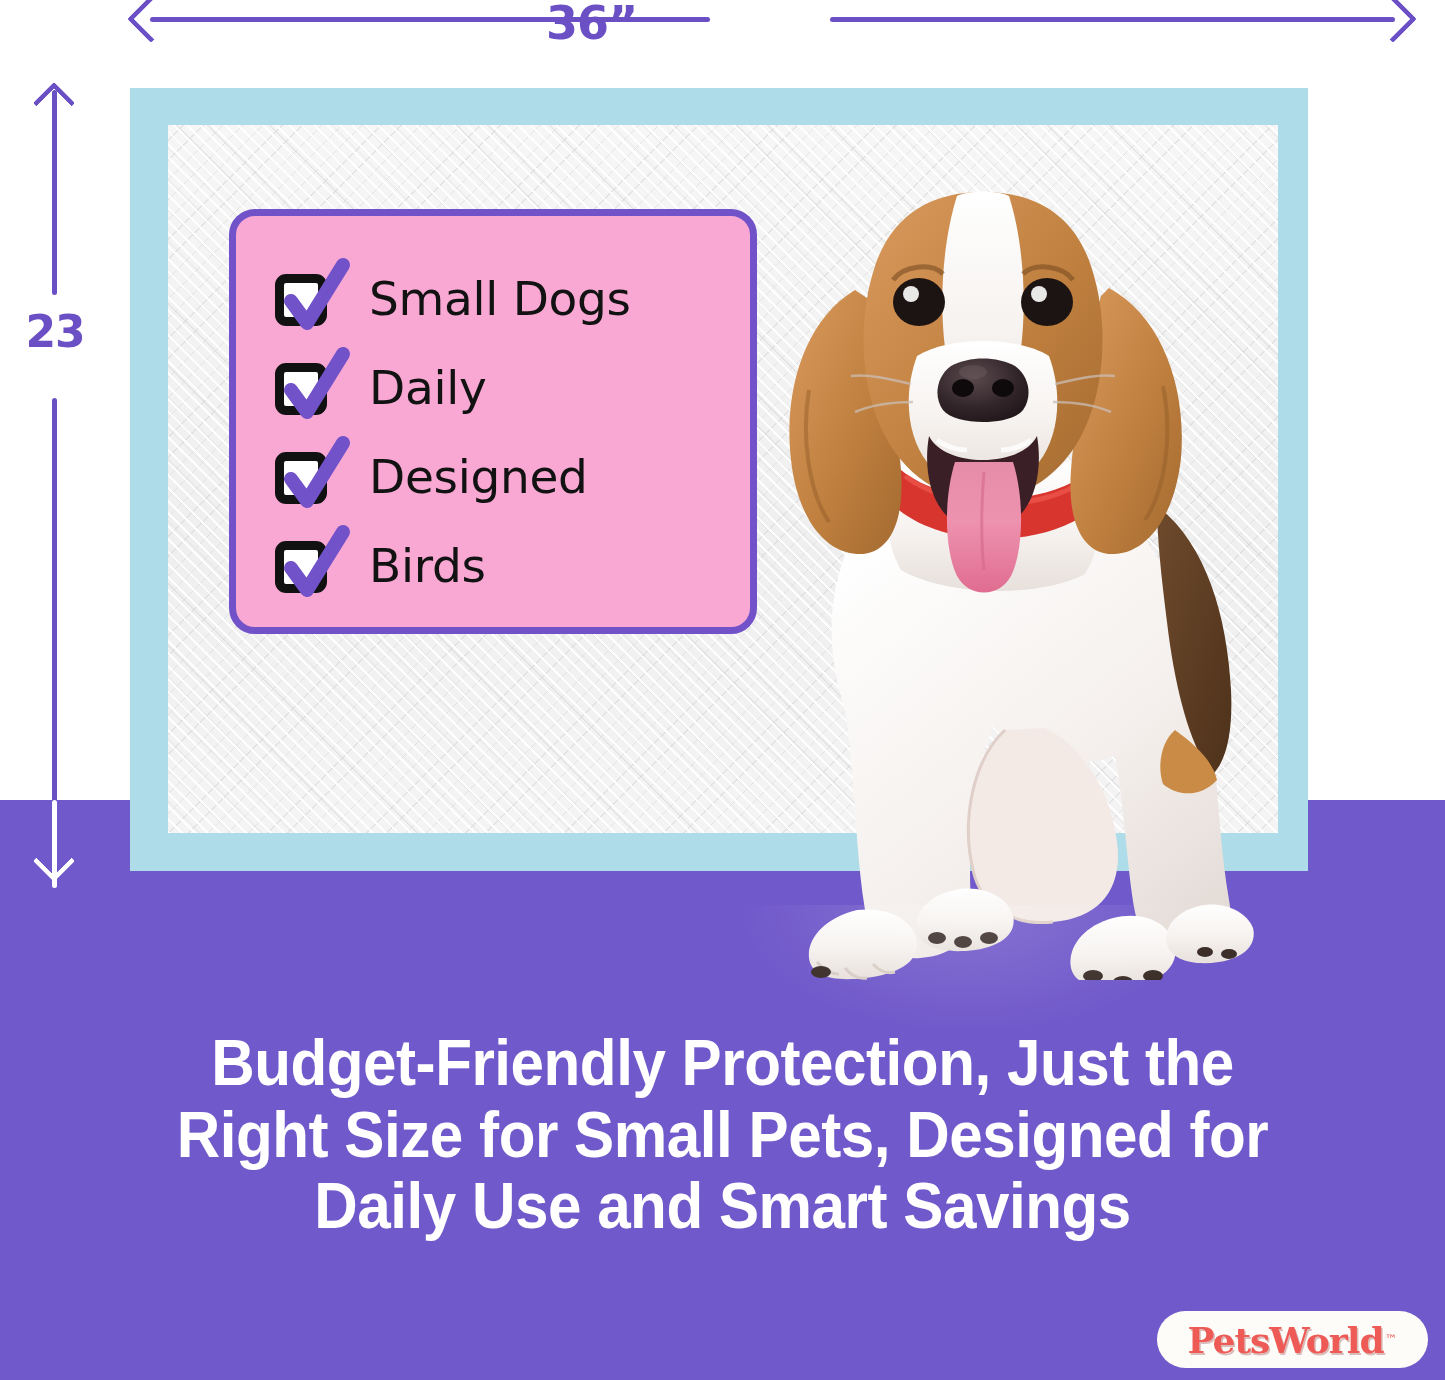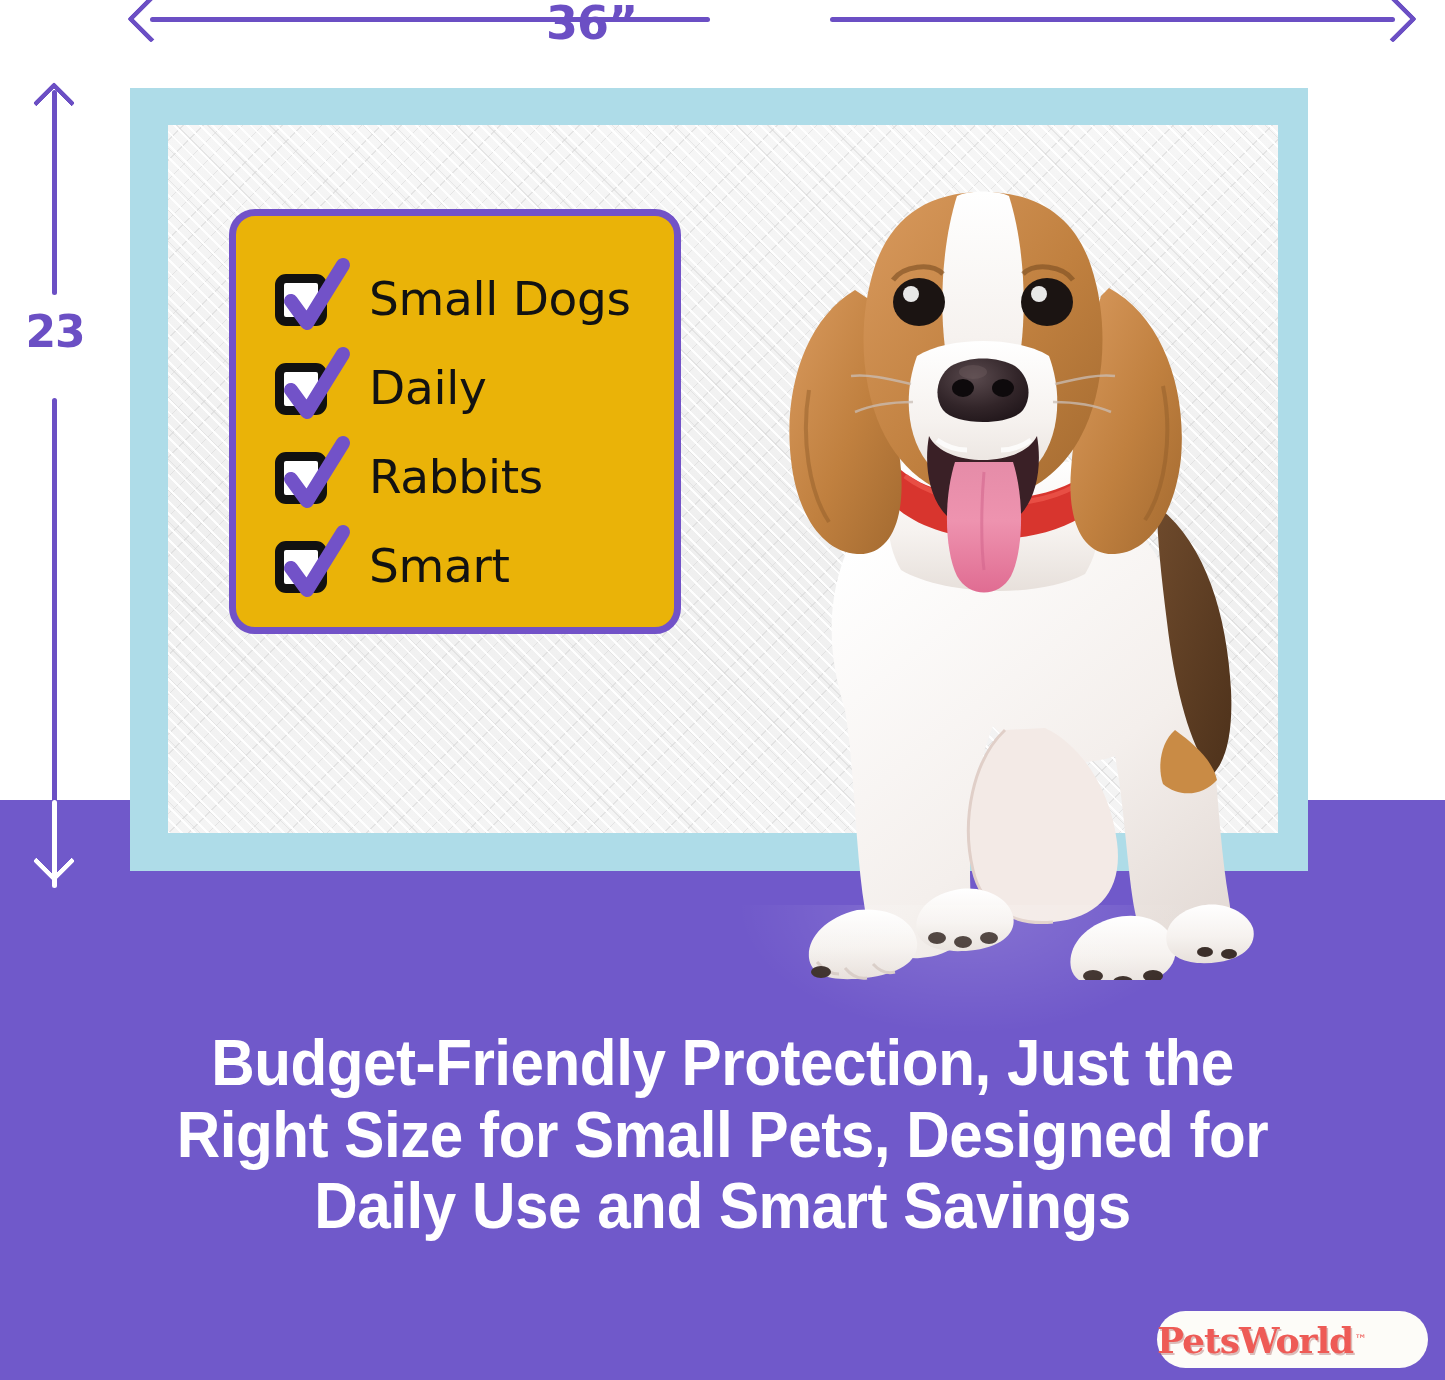--- a/index.html
+++ b/index.html
@@ -78,22 +78,22 @@
     background:#F2F2F2;
     background-image:
       repeating-linear-gradient(45deg, rgba(255,255,255,.95) 0 2px, rgba(255,255,255,0) 2px 9px),
       repeating-linear-gradient(-45deg, rgba(214,214,214,.55) 0 1px, rgba(255,255,255,0) 1px 14px),
       repeating-linear-gradient(45deg, rgba(205,205,205,.38) 0 1px, rgba(255,255,255,0) 1px 22px),
       linear-gradient(180deg,#f6f6f6 0%, #efefef 60%, #f4f4f4 100%);
   }
 
   
   .card{
-    position:absolute; left:229px; top:209px; width:452px; height:425px;
-    background:#eab308; border:7px solid #7252C8; border-radius:26px;
+    position:absolute; left:229px; top:209px; width:528px; height:425px;
+    background:#f9a8d4; border:7px solid #7252C8; border-radius:26px;
     padding:38px 0 0 0;
   }
   .check-row{
     display:flex; align-items:center; height:89px; padding-left:39px;
   }
   .cbox{
     position:relative; width:58px; height:58px; flex:0 0 58px; margin-right:36px;
   }
   .cbox .sq{
     position:absolute; left:0; top:4px; width:52px; height:52px;
@@ -123,21 +123,21 @@
     font-family:"Liberation Sans Narrow","Liberation Sans", sans-serif;
     font-weight:bold; font-size:64px; line-height:1.12;
     letter-spacing:-.5px;
     transform:scaleX(.94); transform-origin:center top;
   }
 
   
   .logo{
     position:absolute; left:1157px; top:1311px; width:271px; height:57px;
     background:#FDFCF8; border-radius:30px;
-    display:flex; align-items:center; justify-content:flex-start;
+    display:flex; align-items:center; justify-content:center;
   }
   .logo .word{
     font-family:"DejaVu Serif", serif; font-weight:bold;
     font-size:36px; color:#EE5B56; letter-spacing:-1px;
     text-shadow:1.5px 1.5px 0 rgba(150,60,60,.33);
     line-height:1;
   }
   .logo .tm{
     font-family:"DejaVu Sans", sans-serif; font-size:13px; color:#EE5B56;
     vertical-align:super; margin-left:1px; text-shadow:none;
@@ -317,31 +317,31 @@
       <span class="check-label">Daily</span>
     </div>
 
     <div class="check-row">
       <span class="cbox">
         <span class="sq"></span>
         <svg width="72" height="78" viewBox="0 0 72 78">
           <path d="M14 40 L30 62 L66 4" fill="none" stroke="#7252C8" stroke-width="14" stroke-linecap="round" stroke-linejoin="round"></path>
         </svg>
       </span>
-      <span class="check-label">Rabbits</span>
+      <span class="check-label">Designed</span>
     </div>
 
     <div class="check-row">
       <span class="cbox">
         <span class="sq"></span>
         <svg width="72" height="78" viewBox="0 0 72 78">
           <path d="M14 40 L30 62 L66 4" fill="none" stroke="#7252C8" stroke-width="14" stroke-linecap="round" stroke-linejoin="round"></path>
         </svg>
       </span>
-      <span class="check-label">Smart</span>
+      <span class="check-label">Birds</span>
     </div>
 
   </div>
 
   <div class="dim-top">
     <span class="head left"></span>
     <span class="line l"></span>
     <span class="line r"></span>
     <span class="head right"></span>
     <span class="label">36”</span>

